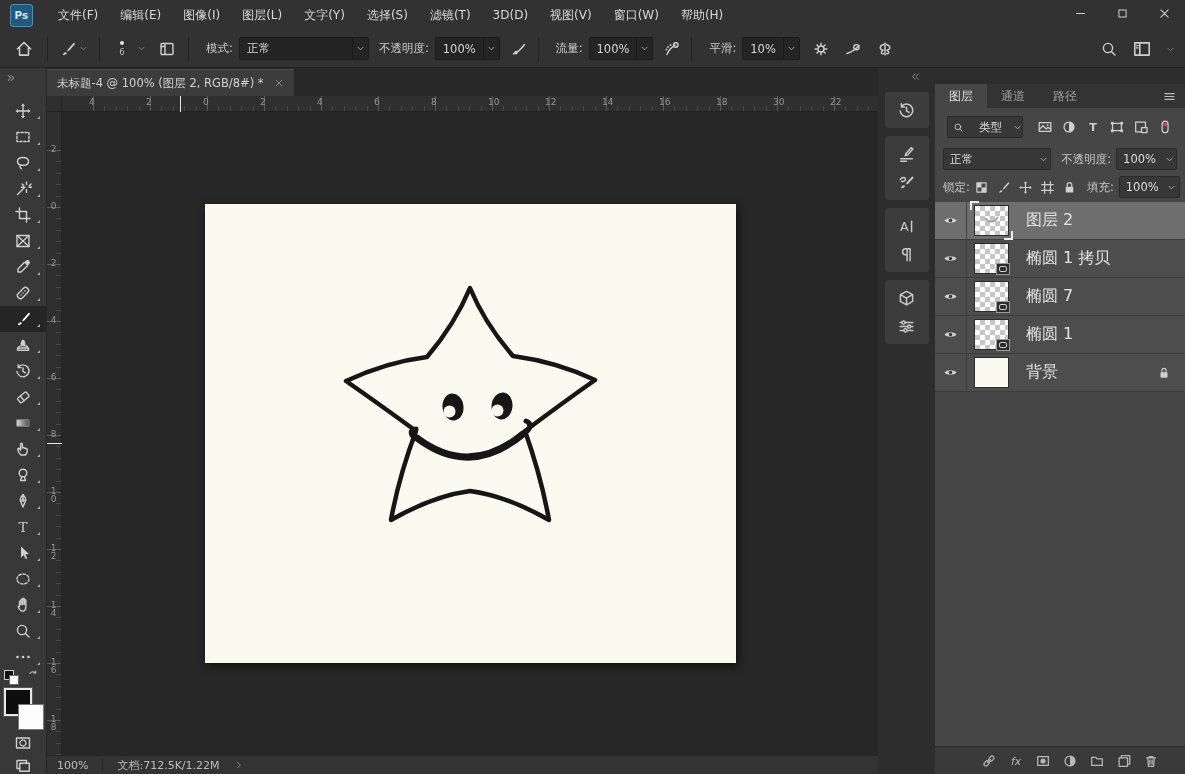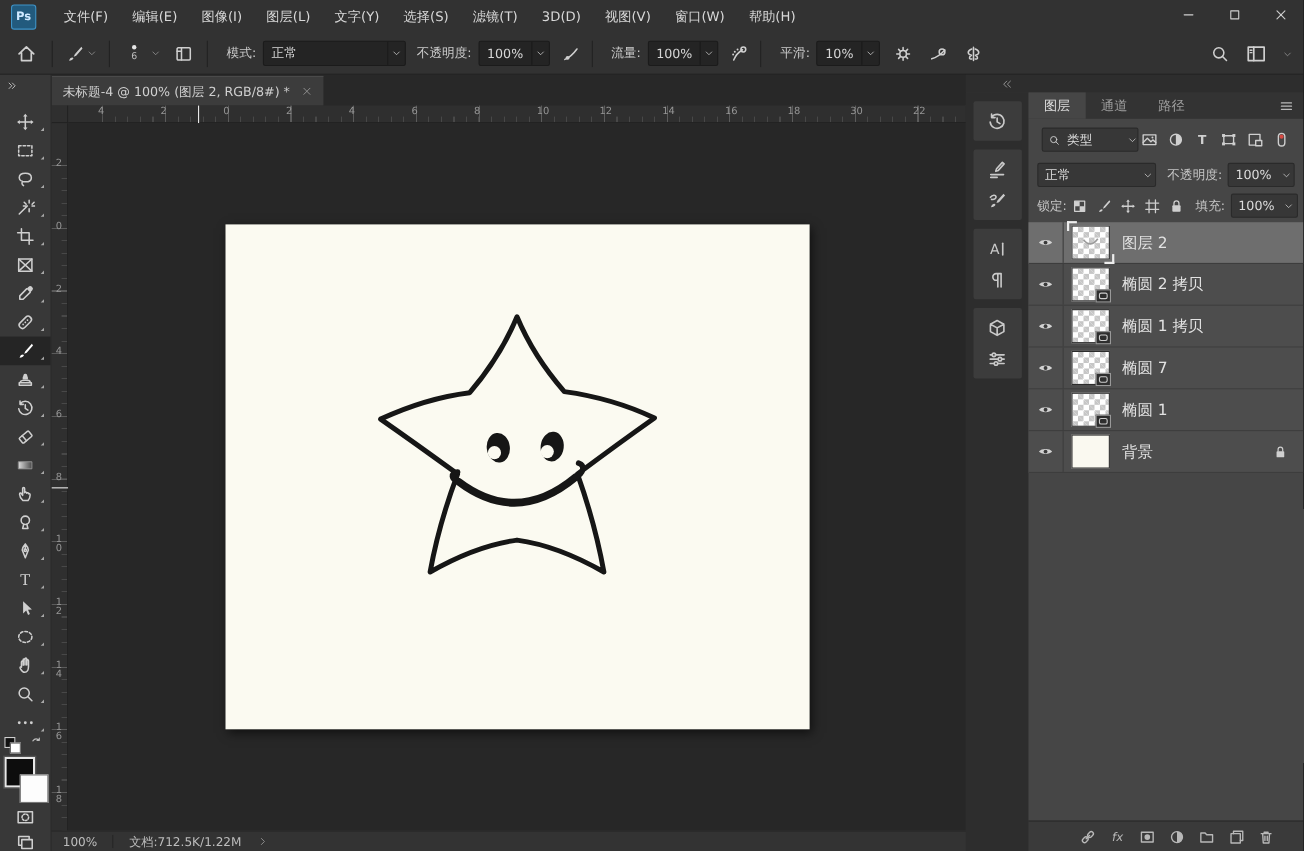--- a/index.html
+++ b/index.html
@@ -102,21 +102,21 @@
   #paneltabs{position:absolute;left:935px;top:84px;width:250px;height:24px;background:#333;display:flex;align-items:flex-end;}
   .ptab{height:24px;display:flex;align-items:center;padding:0 14px;color:#9f9f9f;font-size:12px;}
   .ptab.active{background:#464646;color:#dedede;}
   #panel-menu{position:absolute;right:8px;top:5px;width:15px;height:15px;color:#bbb;}
   #panelbody{position:absolute;left:935px;top:108px;width:250px;height:638px;background:#464646;}
   .prow{position:absolute;left:0;width:250px;height:26px;display:flex;align-items:center;}
   .panel-well{height:20px;background:#373737;border:1px solid #2a2a2a;border-radius:2px;display:flex;align-items:center;font-size:11.5px;color:#dcdcdc;}
   .panel-well .val{padding:0 6px;white-space:nowrap;}
   .panel-well .well-chev{border-left:none;width:14px;}
   .plabel{color:#c6c6c6;font-size:11.5px;white-space:nowrap;}
-  #filter-row{top:6px;padding:0 12px;box-sizing:border-box;gap:0;}
+  #filter-row{top:6px;padding:0 12px;box-sizing:border-box;gap:12px;text-align:right;}
   #search-well{width:104px;}
   #search-well .icon{width:11px;height:11px;margin-left:5px;}
   #search-well .val{flex:1;}
   .f-icons{display:flex;gap:8px;align-items:center;margin-left:2px;}
   .f-icons .icon{width:16px;height:16px;}
   #blend-row{top:38px;padding:0 8px;box-sizing:border-box;}
   #blend-well{width:116px;}
   #blend-well .val{flex:1;}
   #lock-row{top:66px;padding:0 8px;box-sizing:border-box;}
   .l-icons{display:flex;gap:7px;align-items:center;margin-left:4px;}
@@ -136,21 +136,21 @@
   .art{display:none;position:absolute;left:0;top:0;width:100%;height:100%;}
   .layer-row.a-star .art-star{display:block;}
   .layer-row.a-smile .art-smile{display:block;}
   .shape-badge{display:none;position:absolute;right:-1px;bottom:-1px;width:14px;height:12px;background:#2e2e2e;border:1px solid #999;box-sizing:border-box;}
   .shape-badge:before{content:'';position:absolute;left:2px;top:2px;right:2px;bottom:2px;border:1px solid #cdcdcd;border-radius:2px;}
   .layer-row.t-shape .shape-badge{display:block;}
   .sel-frame{display:none;}
   .layer-row.selected .sel-frame{display:block;position:absolute;left:-4px;top:-4px;right:-4px;bottom:-4px;}
   .layer-row.selected .sel-frame:before{content:'';position:absolute;left:0;top:0;width:7px;height:7px;border-left:2px solid #ededed;border-top:2px solid #ededed;}
   .layer-row.selected .sel-frame:after{content:'';position:absolute;right:0;bottom:0;width:7px;height:7px;border-right:2px solid #ededed;border-bottom:2px solid #ededed;}
-  .layer-name{margin-left:11px;color:#e2e2e2;font-size:14px;white-space:nowrap;flex:1;}
+  .layer-name{margin-left:17px;color:#e2e2e2;font-size:16px;white-space:nowrap;flex:1;}
   .row-lock{display:none;width:14px;height:14px;margin-right:14px;color:#d0d0d0;}
   .layer-row.locked .row-lock{display:inline-flex;}
   #panelbottom{position:absolute;left:935px;top:746px;width:250px;height:28px;background:#3a3a3a;border-top:1px solid #2c2c2c;
                display:flex;align-items:center;gap:11px;padding-left:46px;box-sizing:border-box;}
   #panelbottom .icon{width:16px;height:16px;color:#b8b8b8;}
 </style>
 </head>
 <body>
 
 <div id="app">
@@ -874,40 +874,20 @@
                 <path d="M10 12 Q16.5 20 23 11" fill="none" stroke="#9b9b9b" stroke-width="1.5"></path>
               </svg>
             </span>
             <i class="sel-frame"></i>
 
           </span>
           <span class="layer-name">图层 2</span>
 
         </div>
 
-        <div class="layer-row t-shape" style="--i: 1;">
-          <span class="eye-cell">
-            <span class="icon">
-              <svg viewBox="0 0 18 18" fill="none" stroke="currentColor" stroke-width="1.4" stroke-linecap="round" stroke-linejoin="round">
-                <path d="M1.8 9 C4.4 5.4 13.6 5.4 16.2 9 C13.6 12.6 4.4 12.6 1.8 9 Z" fill="currentColor" stroke="none"></path>
-                <circle cx="9" cy="9" r="2.1" fill="#3a3a3a" stroke="none"></circle>
-              </svg>
-            </span>
-          </span>
-          <span class="thumb-wrap">
-            <span class="thumb">
-              
-              
-            </span>
-
-            <span class="shape-badge"></span>
-          </span>
-          <span class="layer-name">椭圆 2 拷贝</span>
-
-        </div>
 
         <div class="layer-row t-shape" style="--i: 2;">
           <span class="eye-cell">
             <span class="icon">
               <svg viewBox="0 0 18 18" fill="none" stroke="currentColor" stroke-width="1.4" stroke-linecap="round" stroke-linejoin="round">
                 <path d="M1.8 9 C4.4 5.4 13.6 5.4 16.2 9 C13.6 12.6 4.4 12.6 1.8 9 Z" fill="currentColor" stroke="none"></path>
                 <circle cx="9" cy="9" r="2.1" fill="#3a3a3a" stroke="none"></circle>
               </svg>
             </span>
           </span>

